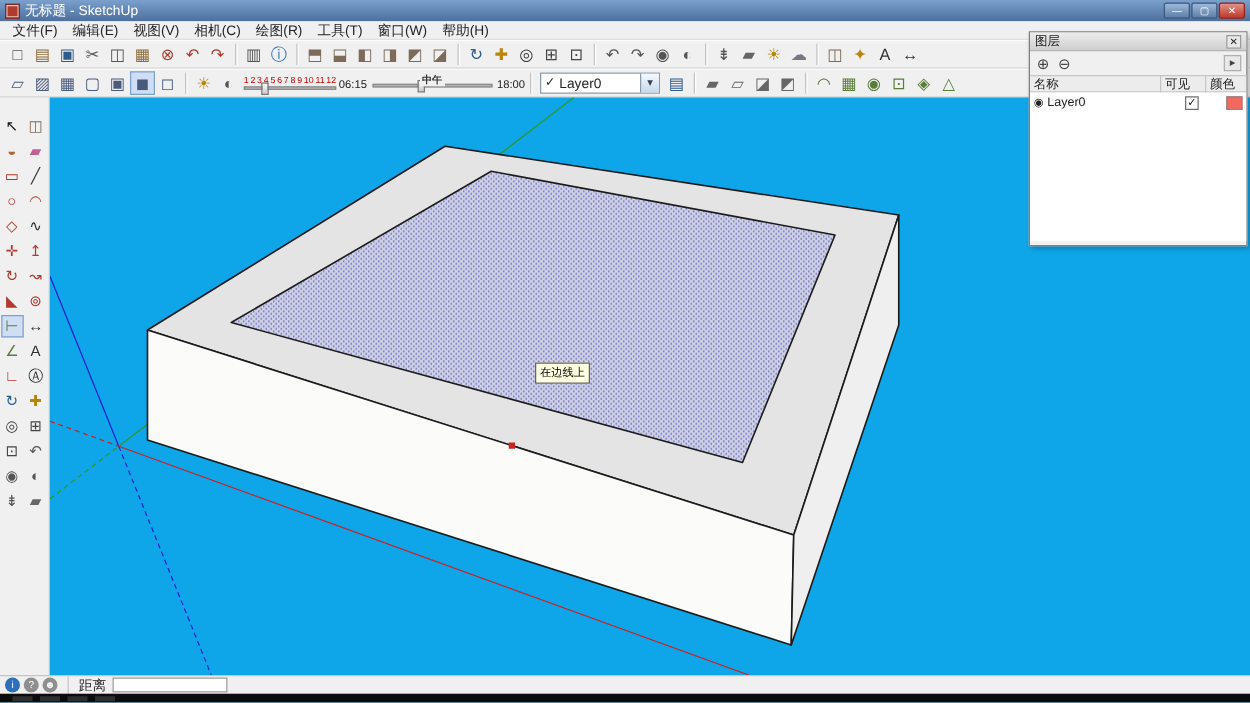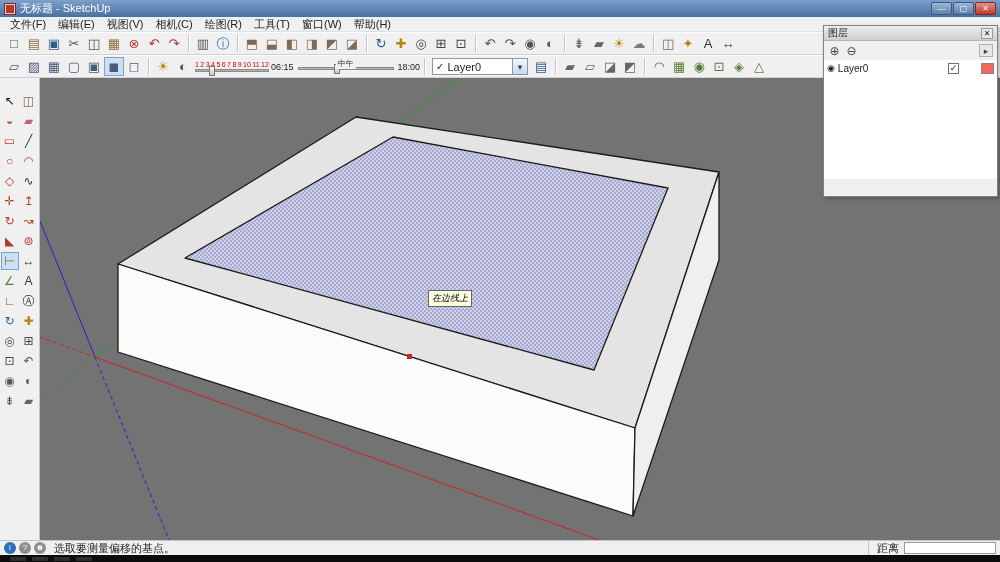--- a/index.html
+++ b/index.html
@@ -35,21 +35,21 @@
     box-shadow:1px 0 0 #fff; }
   .ticon { width:20px; height:19px; display:flex; align-items:center; justify-content:center;
     font-size:13px; line-height:1; cursor:pointer; border:1px solid transparent; }
   .ticon.pressed { background:#cfdef4; border:1px solid #7da2ce; }
   
   .date-slider { width:74px; margin:0 2px; cursor:pointer; }
   .date-slider .months { display:flex; justify-content:space-between; font-size:7px; color:#c00; }
   .slider-track { position:relative; height:3px; background:#b5b5b5; border:1px solid #8a8a8a; margin-top:1px; }
   .slider-handle { position:absolute; top:-4px; width:6px; height:10px;
     background:linear-gradient(#fdfdfd,#c9c9c9); border:1px solid #777; cursor:pointer; }
-  .time-slider { position:relative; width:96px; margin:0 4px; height:14px; cursor:pointer; }
+  .time-slider { position:relative; width:96px; margin:0 4px; height:14px; cursor:pointer;font-weight:bold; }
   .time-slider .slider-track { position:absolute; left:0; right:0; top:6px; }
   .noon-label { position:absolute; left:50%; top:-2px; transform:translateX(-50%);
     font-size:8px; background:#f0f0f0; padding:0 2px; color:#333; }
   .time-label { font-size:9px; color:#222; }
   
   .layer-combo { display:flex; align-items:center; width:96px; height:17px; background:#fff;
     border:1px solid #8a9aad; margin:0 3px; font-size:11px; cursor:pointer; }
   .layer-combo .chk { color:#222; padding:0 3px; font-size:10px; }
   .layer-combo .nm { flex:1; }
   .combo-arrow { width:15px; height:15px; background:linear-gradient(#f5f9ff,#c8d8ee);
@@ -285,21 +285,21 @@
     <div class="ticon" style="color: rgb(68, 68, 68);">◎</div>
     <div class="ticon" style="color: rgb(68, 68, 68);">⊞</div>
     <div class="ticon" style="color: rgb(68, 68, 68);">⊡</div>
     <div class="ticon" style="color: rgb(85, 85, 85);">↶</div>
     <div class="ticon" style="color: rgb(85, 85, 85);">◉</div>
     <div class="ticon" style="color: rgb(85, 85, 85);">◐</div>
     <div class="ticon" style="color: rgb(85, 85, 85);">⇟</div>
     <div class="ticon" style="color: rgb(102, 102, 102);">▰</div>
   </div>
 
-<div class="canvas" style="background: #737373; font-style: italic;">
+<div class="canvas" style="background: #0ea5e9;">
   <svg width="960" height="462" viewBox="0 0 960 462">
     <defs>
       <pattern id="selpat" width="4" height="4" patternUnits="userSpaceOnUse">
         <rect width="4" height="4" fill="#ced0e6"></rect>
         <circle cx="1" cy="1" r="0.7" fill="#6868b4"></circle>
         <circle cx="3" cy="3" r="0.7" fill="#6868b4"></circle>
       </pattern>
     </defs>
 
     <line x1="0" y1="143" x2="55" y2="279" stroke-width="1" stroke="#2222cc"></line>
@@ -322,37 +322,41 @@
 <div class="layers-panel">
   <div class="lp-title">
     <span>图层</span>
     <span class="lp-close">✕</span>
   </div>
   <div class="lp-toolbar">
     <span class="lp-btn">⊕</span>
     <span class="lp-btn">⊖</span>
     <span class="lp-detail">▸</span>
   </div>
+  <div class="lp-header">
+    <span class="c-name">名称</span>
+    <span class="c-vis">可见</span>
+    <span class="c-col">颜色</span>
+  </div>
   <div class="lp-list">
     <div class="lp-row">
       <span class="lp-radio">◉</span>
       <span class="lp-name">Layer0</span>
       <span class="lp-check">✓</span>
       <span class="lp-swatch" style="background: rgb(244, 105, 95);"></span>
     </div>
   </div>
 </div>
 
 <div class="statusbar">
   <span class="status-icons">
       <div class="ticon" style="color: rgb(255, 255, 255);">i</div>
       <div class="ticon" style="color: rgb(255, 255, 255);">?</div>
       <div class="ticon" style="color: rgb(255, 255, 255);">☻</div>
     </span>
-  <span class="status-msg">选取要测量偏移的基点。</span>
   <span class="measure">
     <span>距离</span>
     <input value="" style="">
   </span>
 </div>
 
 <div class="taskbar">
   <i></i>
     <i></i>
     <i></i>

